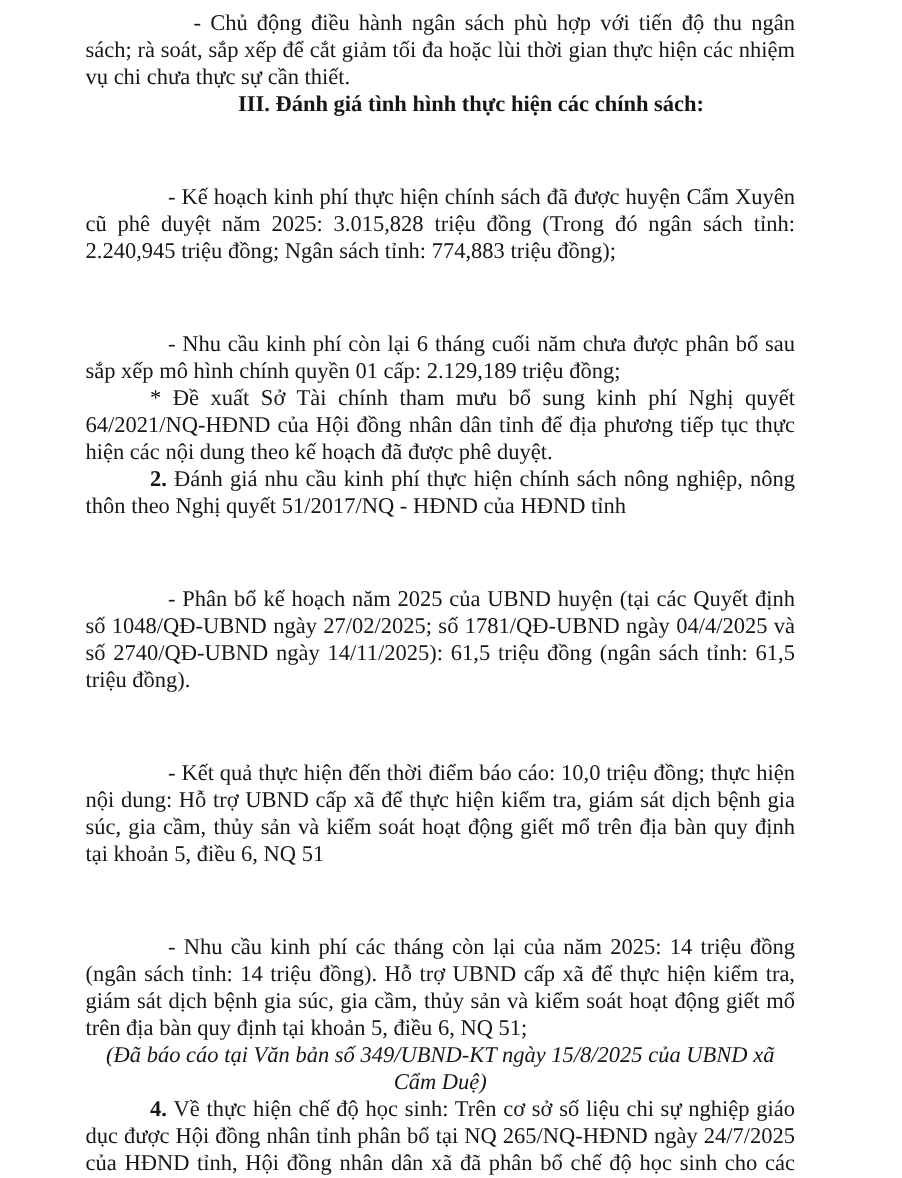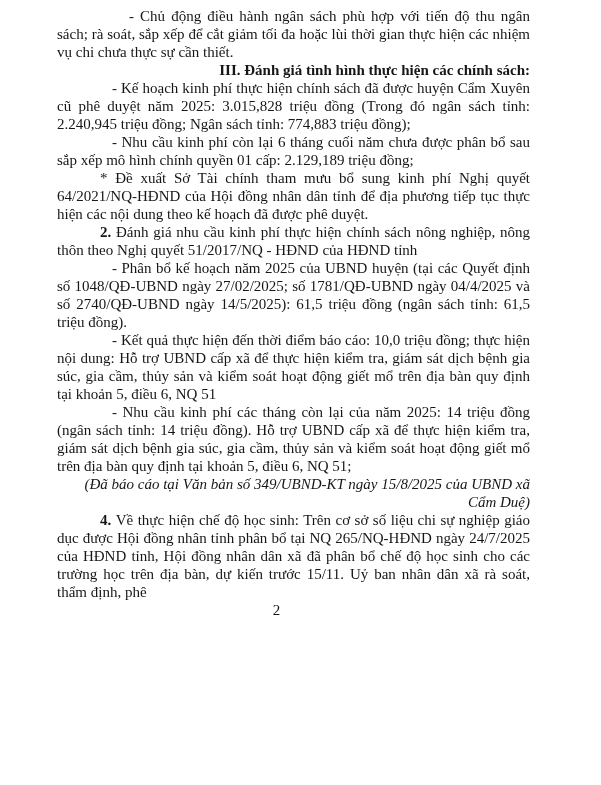--- a/index.html
+++ b/index.html
@@ -19,44 +19,44 @@
     line-height: 18px;
     color: #161616;
     overflow: hidden;
   }
   .body-text p {
     margin: 0;
     padding: 0;
     text-align: justify;
   }
   p.indent-default { text-indent: 43px; }
-  p.indent-dash    { text-indent: 55px; }
+  p.indent-dash    { text-indent: 55px; margin-top: 44px; }
   p.indent-wide    { text-indent: 72px; }
-  p.heading        { font-weight: bold; text-align: right; text-indent: 41px; }
-  p.italic-center  { font-style: italic; text-align: right; text-indent: 0; }
+  p.heading        { font-weight: bold; text-align: center; text-indent: 41px; }
+  p.italic-center  { font-style: italic; text-align: center; text-indent: 0; }
   .run-b { font-weight: bold; }
   .run-i { font-style: italic; }
   .page-number {
     margin-left: -57px;  
     margin-right: -23px;
     text-align: center;
     line-height: 18px;
   }
 </style>
 </head>
 <body>
 
 <div class="page">
   <div class="body-text" id="paragraphs">
       <p class=" indent-wide"><span class="">- Chủ động điều hành ngân sách phù hợp với tiến độ thu ngân sách; rà soát, sắp xếp để cắt giảm tối đa hoặc lùi thời gian thực hiện các nhiệm vụ chi chưa thực sự cần thiết.</span></p>
       <p class="heading indent-default"><span class="run-b ">III. Đánh giá tình hình thực hiện các chính sách:</span></p>
       <p class=" indent-dash"><span class="">- Kế hoạch kinh phí thực hiện chính sách đã được huyện Cẩm Xuyên cũ phê duyệt năm 2025: 3.015,828 triệu đồng (Trong đó ngân sách tỉnh: 2.240,945 triệu đồng; Ngân sách tỉnh: 774,883 triệu đồng);</span></p>
       <p class=" indent-dash"><span class="">- Nhu cầu kinh phí còn lại 6 tháng cuối năm chưa được phân bổ sau sắp xếp mô hình chính quyền 01 cấp: 2.129,189 triệu đồng;</span></p>
       <p class=" indent-default"><span class="">* Đề xuất Sở Tài chính tham mưu bổ sung kinh phí Nghị quyết 64/2021/NQ-HĐND của Hội đồng nhân dân tỉnh để địa phương tiếp tục thực hiện các nội dung theo kế hoạch đã được phê duyệt.</span></p>
       <p class=" indent-default"><span class="run-b ">2. </span><span class="">Đánh giá nhu cầu kinh phí thực hiện chính sách nông nghiệp, nông thôn theo Nghị quyết 51/2017/NQ - HĐND của HĐND tỉnh</span></p>
-      <p class=" indent-dash"><span class="">- Phân bổ kế hoạch năm 2025 của UBND huyện (tại các Quyết định số 1048/QĐ-UBND ngày 27/02/2025; số 1781/QĐ-UBND ngày 04/4/2025 và số 2740/QĐ-UBND ngày 14/5/2025): 61,5 triệu đồng (ngân sách tỉnh: 61,5 triệu đồng).</span></p>
+      <p class=" indent-dash"><span class="">- Phân bổ kế hoạch năm 2025 của UBND huyện (tại các Quyết định số 1048/QĐ-UBND ngày 27/02/2025; số 1781/QĐ-UBND ngày 04/4/2025 và số 2740/QĐ-UBND ngày 14/11/2025): 61,5 triệu đồng (ngân sách tỉnh: 61,5 triệu đồng).</span></p>
       <p class=" indent-dash"><span class="">- Kết quả thực hiện đến thời điểm báo cáo: 10,0 triệu đồng; thực hiện nội dung: Hỗ trợ UBND cấp xã để thực hiện kiểm tra, giám sát dịch bệnh gia súc, gia cầm, thủy sản và kiểm soát hoạt động giết mổ trên địa bàn quy định tại khoản 5, điều 6, NQ 51</span></p>
       <p class=" indent-dash"><span class="">- Nhu cầu kinh phí các tháng còn lại của năm 2025: 14 triệu đồng (ngân sách tỉnh: 14 triệu đồng). Hỗ trợ UBND cấp xã để thực hiện kiểm tra, giám sát dịch bệnh gia súc, gia cầm, thủy sản và kiểm soát hoạt động giết mổ trên địa bàn quy định tại khoản 5, điều 6, NQ 51;</span></p>
       <p class="italic-center"><span class="run-i">(Đã báo cáo tại Văn bản số 349/UBND-KT ngày 15/8/2025 của UBND xã Cẩm Duệ)</span></p>
       <p class=" indent-default"><span class="run-b ">4. </span><span class="">Về thực hiện chế độ học sinh: Trên cơ sở số liệu chi sự nghiệp giáo dục được Hội đồng nhân tỉnh phân bổ tại NQ 265/NQ-HĐND ngày 24/7/2025 của HĐND tỉnh, Hội đồng nhân dân xã đã phân bổ chế độ học sinh cho các trường học trên địa bàn, dự kiến trước 15/11. Uỷ ban nhân dân xã rà soát, thẩm định, phê</span></p>
     </div>
   <div class="page-number">2</div>
 </div>
 
 </body></html>

